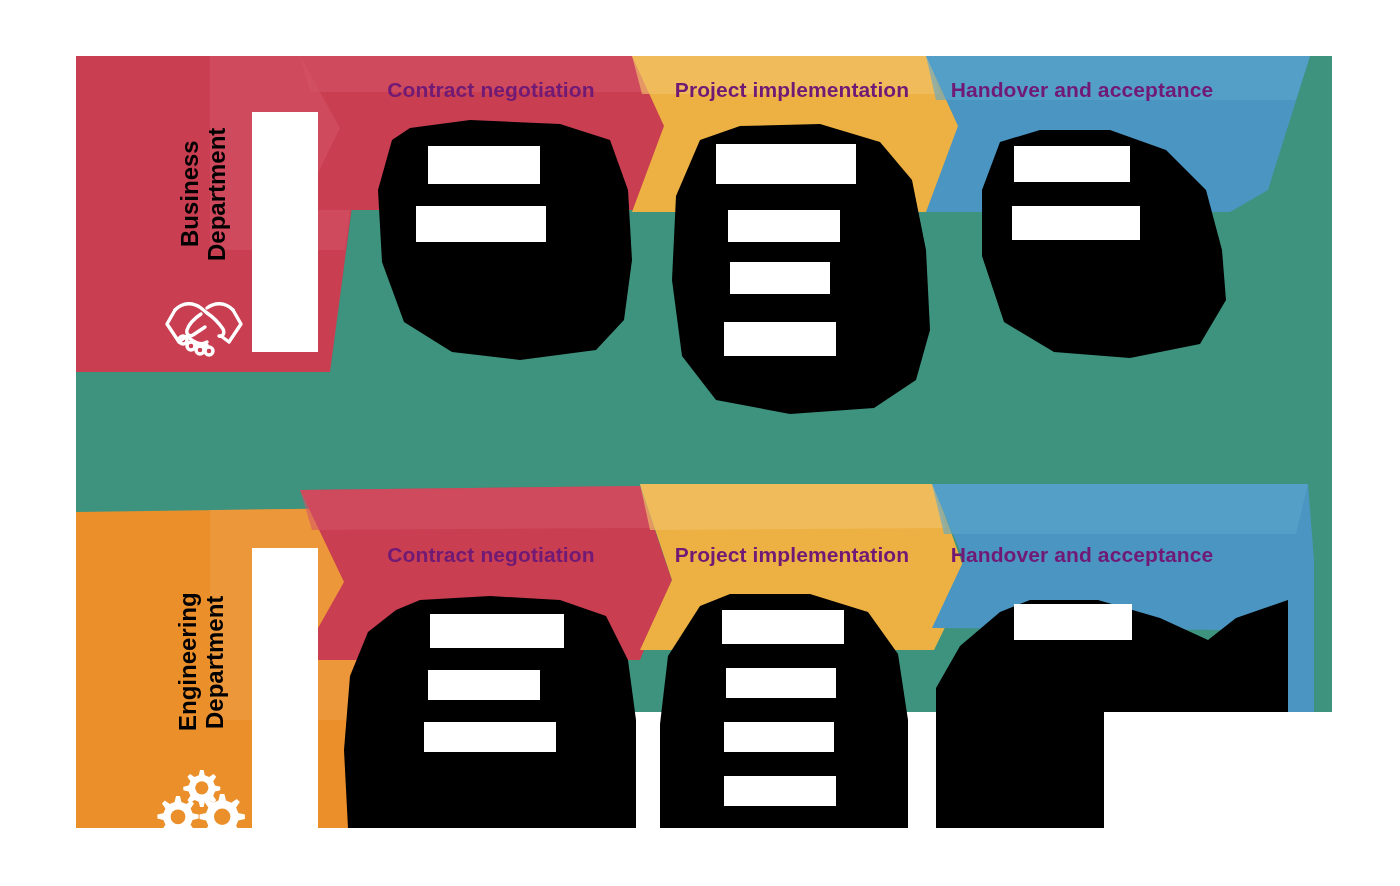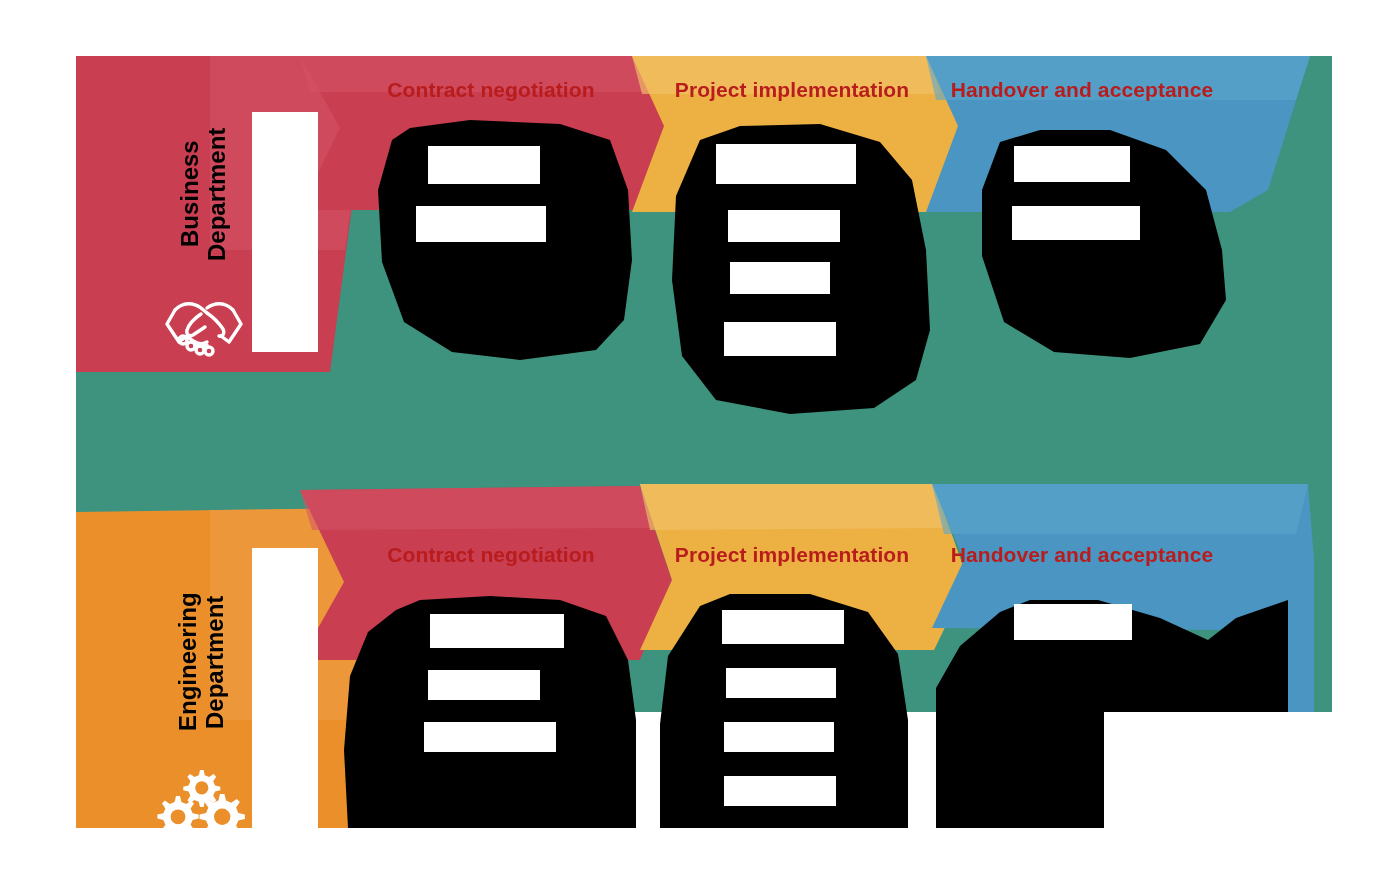--- a/index.html
+++ b/index.html
@@ -21,21 +21,21 @@
   }
   #stage svg.layer {
     position: absolute;
     top: 0;
     left: 0;
     width: 1400px;
     height: 886px;
   }
   .stage-text {
     position: absolute;
-    color: #b91c1c;
+    color: #701a75;
     font-family: "Liberation Sans", sans-serif;
     white-space: nowrap;
     pointer-events: none;
   }
   .phase-label {
     font-size: 21px;
     font-weight: 700;
     letter-spacing: .1px;
     text-align: center;
   }

